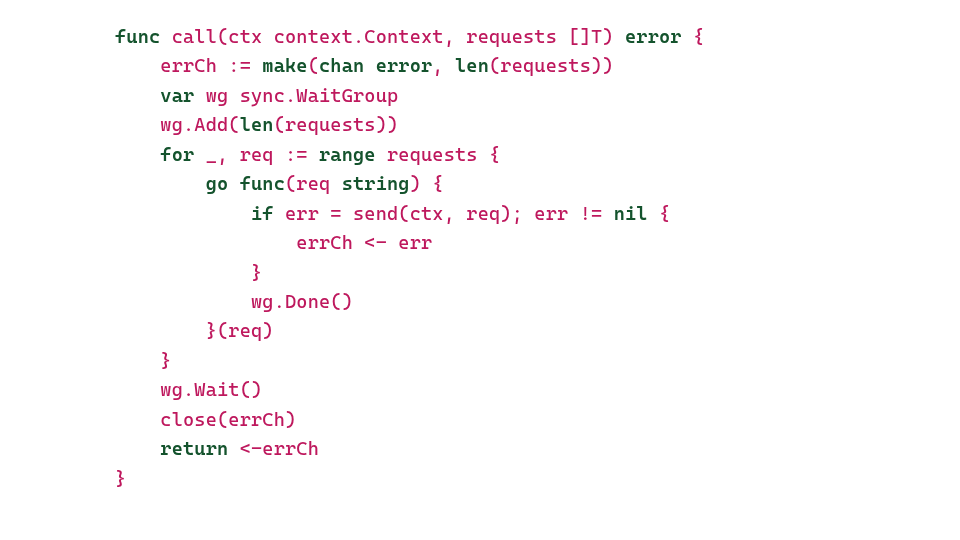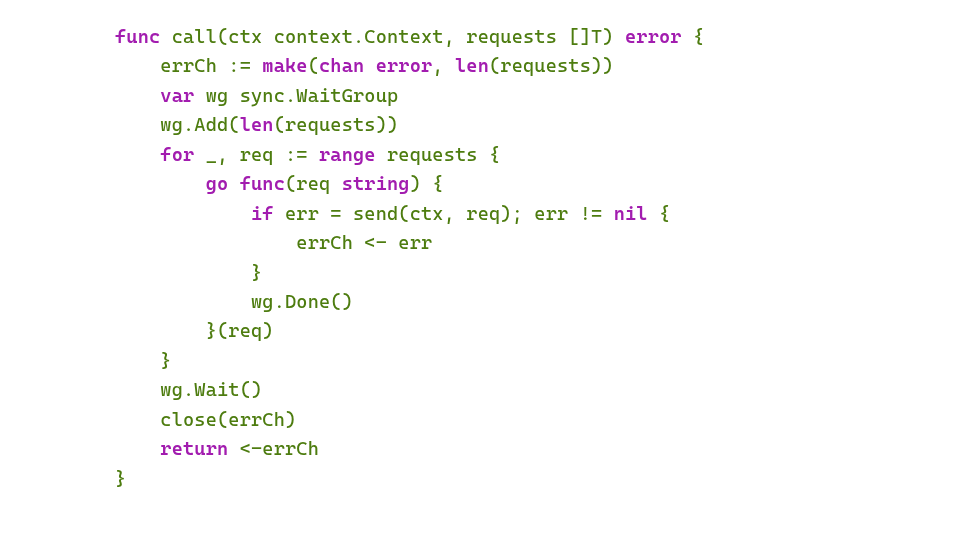--- a/index.html
+++ b/index.html
@@ -12,19 +12,19 @@
     font-size: 19px;
     line-height: 1.55;
     color: #434343;
     overflow: hidden;
   }
   .code-block {
     padding: 22px 0 0 115px;
     white-space: pre;
     letter-spacing: 0.2px;
   }
-  .kw { color: #a21caf; font-weight: 600; }  
-  .fn { color: #4d7c0f; }
+  .kw { color: #14532d; font-weight: 600; }  
+  .fn { color: #be185d; }
 </style>
 </head>
 <body>
 
 <div class="code-block" id="code-root"><div><span class="kw">func </span><span class="fn">call(ctx context.Context, requests []T) </span><span class="kw">error</span><span class="fn"> {</span></div><div><span class="fn">    errCh := </span><span class="kw">make</span><span class="fn">(</span><span class="kw">chan error</span><span class="fn">, </span><span class="kw">len</span><span class="fn">(requests))</span></div><div><span class="fn">    </span><span class="kw">var</span><span class="fn"> wg sync.WaitGroup</span></div><div><span class="fn">    wg.Add(</span><span class="kw">len</span><span class="fn">(requests))</span></div><div><span class="fn">    </span><span class="kw">for</span><span class="fn"> _, req := </span><span class="kw">range</span><span class="fn"> requests {</span></div><div><span class="fn">        </span><span class="kw">go func</span><span class="fn">(req </span><span class="kw">string</span><span class="fn">) {</span></div><div><span class="fn">            </span><span class="kw">if</span><span class="fn"> err = send(ctx, req); err != </span><span class="kw">nil</span><span class="fn"> {</span></div><div><span class="fn">                errCh &lt;- err</span></div><div><span class="fn">            }</span></div><div><span class="fn">            wg.Done()</span></div><div><span class="fn">        }(req)</span></div><div><span class="fn">    }</span></div><div><span class="fn">    wg.Wait()</span></div><div><span class="fn">    close(errCh)</span></div><div><span class="fn">    </span><span class="kw">return</span><span class="fn"> &lt;-errCh</span></div><div><span class="fn">}</span></div></div>
 
 </body></html>

